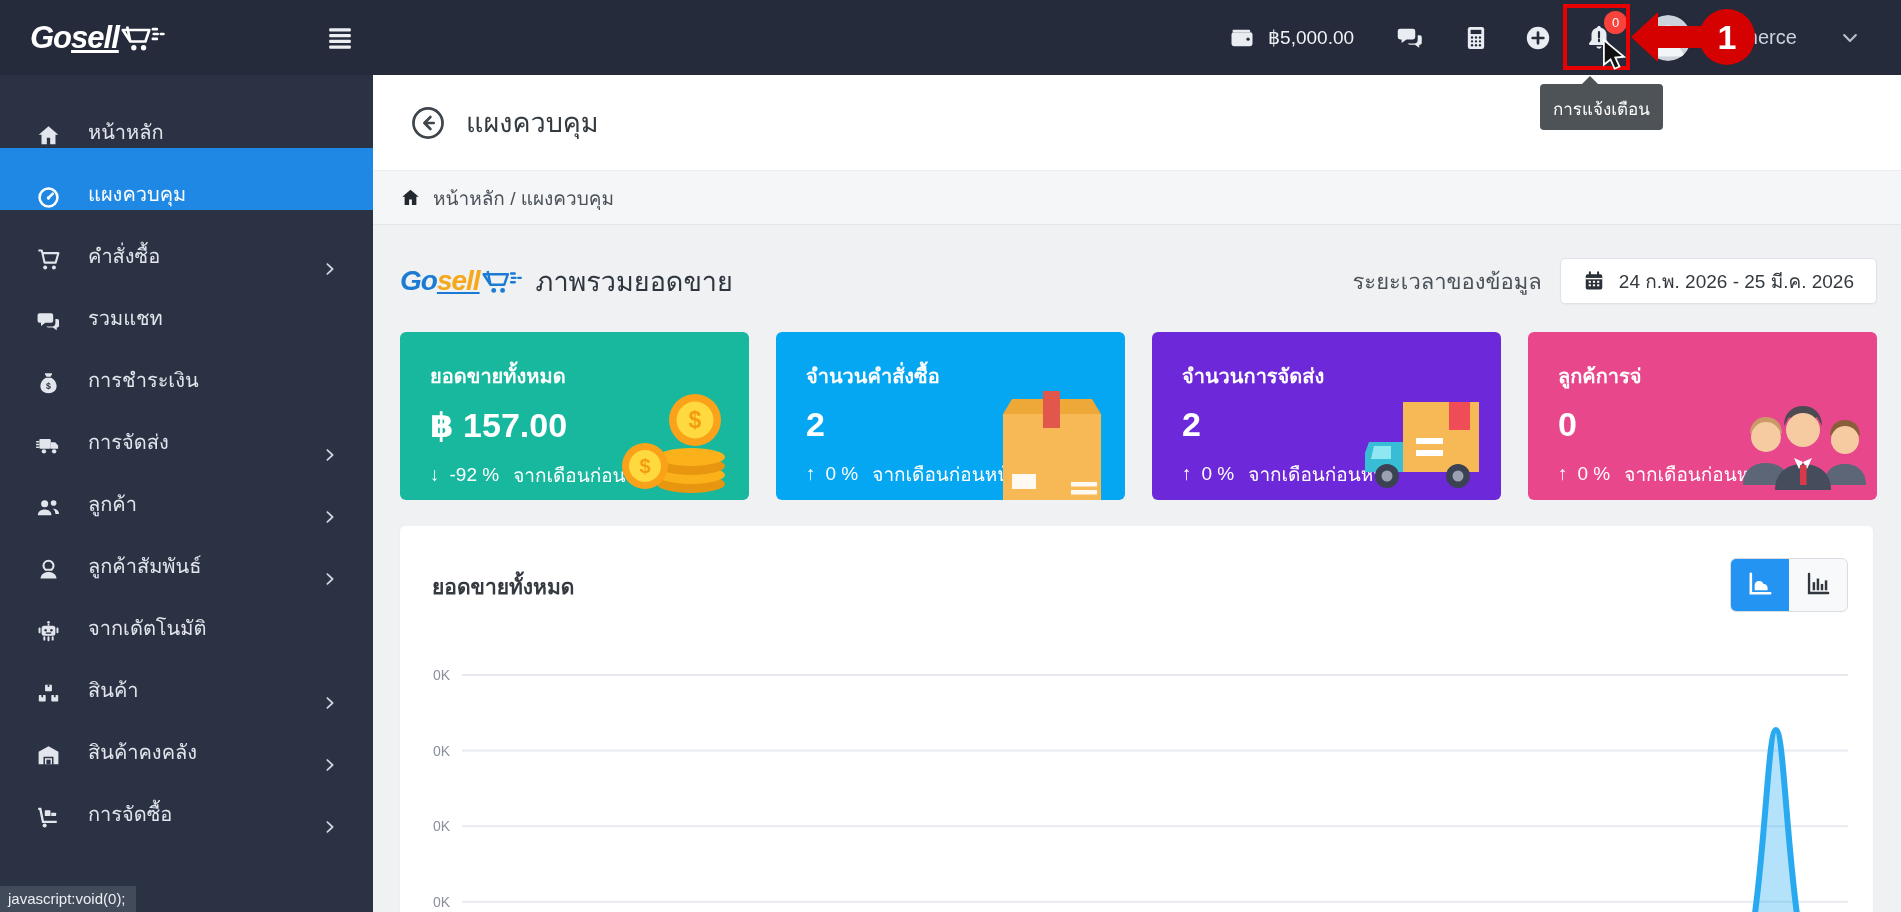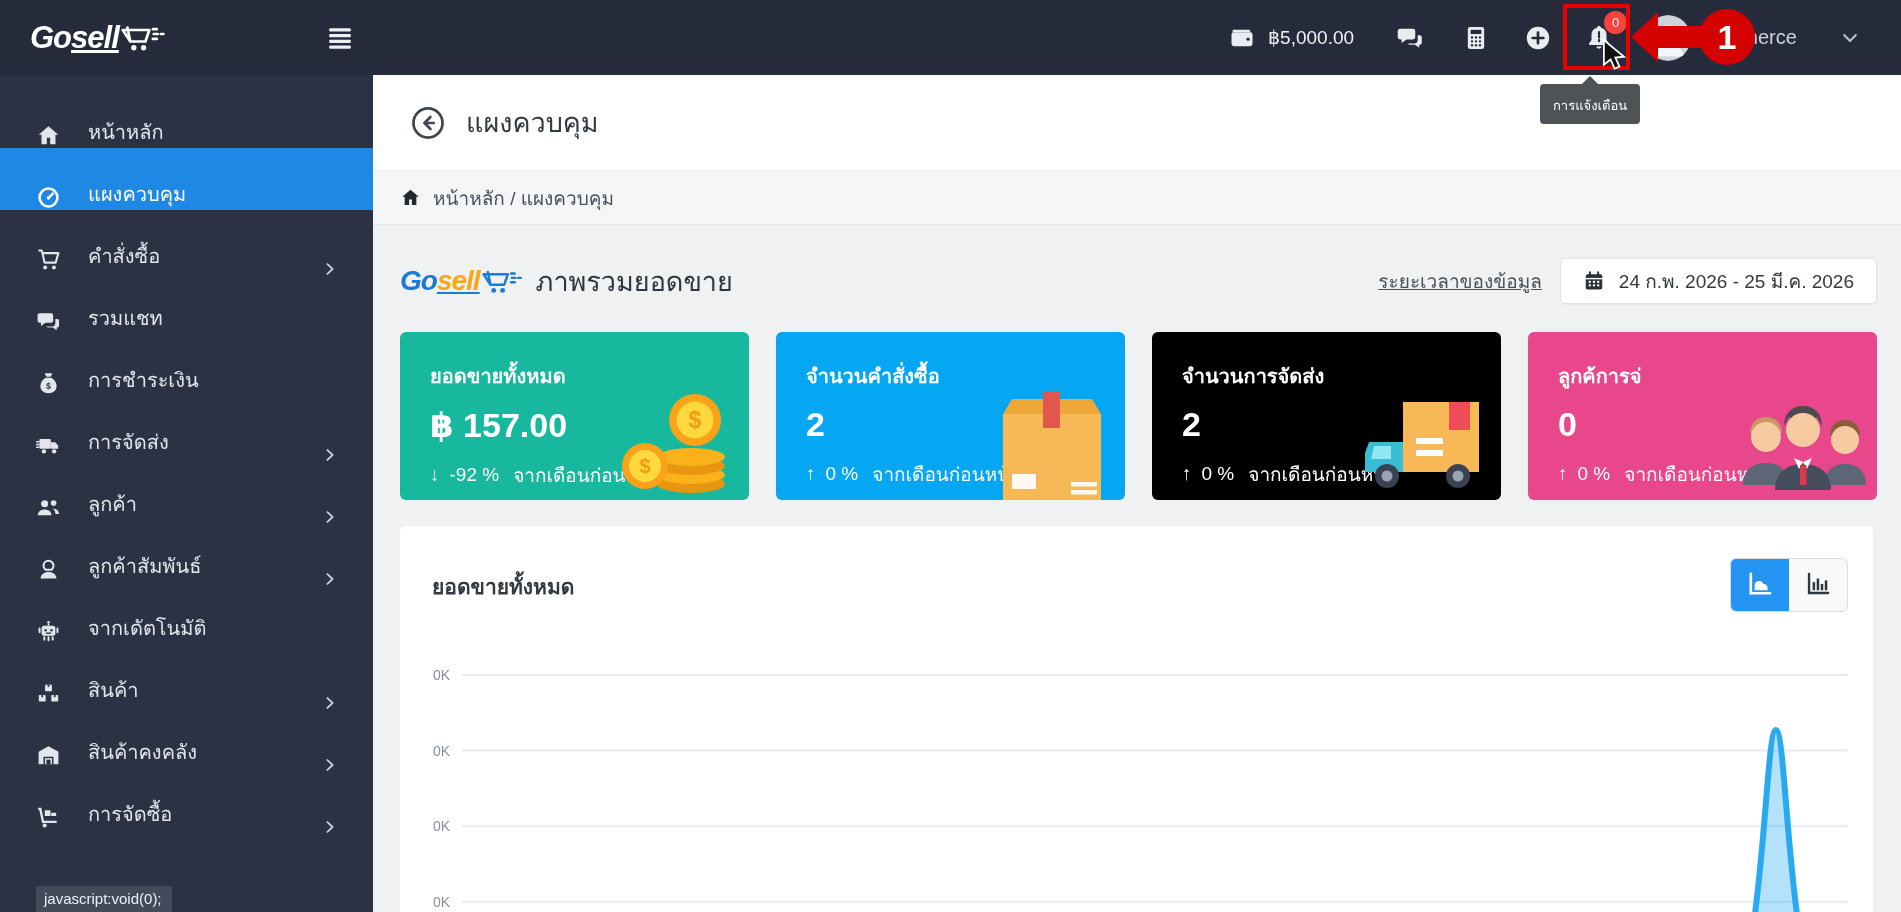--- a/index.html
+++ b/index.html
@@ -37,42 +37,42 @@
   .sidebar { position:absolute; top:75px; left:0; width:373px; bottom:0;
              background:#2b3243; z-index:10; }
   #sidebar-menu { padding-top:11px; }
   .side-item { height:62px; display:flex; align-items:flex-end; padding:0 36px;
                color:#e2e6ec; font-size:20px; cursor:pointer; }
   .side-item.active { background:#1f88e5; color:#ffffff; }
   .s-icon { width:25px; height:25px; margin-right:27px; flex:0 0 auto; }
   .s-label { white-space:nowrap; }
   .chev { width:14px; height:14px; margin-left:auto; color:#ced4dc; }
   .status-bar { position:absolute; left:0; bottom:0; z-index:40; background:#414b59;
-                color:#eceff2; font-size:15px; padding:4px 10px 5px 8px;margin-left:36px; }
+                color:#eceff2; font-size:15px; padding:4px 10px 5px 8px; }
 
   
   .main { position:absolute; top:75px; left:373px; right:0; bottom:0; }
   .page-header { height:95px; background:#ffffff; display:flex; align-items:center;
                  padding-left:37px; }
   .back-btn { width:36px; height:36px; color:#40464d; cursor:pointer; }
   .page-title { font-size:27px; font-weight:500; color:#32393f; margin-left:20px; }
   .breadcrumb { height:55px; background:#f5f6f8; border-top:1px solid #e9ebee;
                 border-bottom:1px solid #e4e7ea; display:flex; align-items:center;
                 padding-left:27px; font-size:19px; color:#4a5158; gap:12px; }
   .bc-home { width:21px; height:21px; color:#23282e; cursor:pointer; }
 
   .overview-row { display:flex; align-items:center; margin:30px 24px 0 27px; height:52px; }
   .brand-color { margin-left:0; }
   .b-go2,.b-sell2 { font-style:italic; font-weight:bold; font-size:28px; letter-spacing:-1px; }
   .b-go2 { color:#1a7ad4; }
   .b-sell2 { color:#f6a81c; text-decoration:underline; text-decoration-color:#1a7ad4; }
   .b-cart2 { width:42px; height:33px; color:#1a7ad4; margin-left:2px; align-self:center; }
   .overview-title { font-size:27px; font-weight:500; color:#2f3640; margin-left:12px; }
   .date-area { margin-left:auto; display:flex; align-items:center; gap:18px; }
-  .date-label { font-size:19px; color:#4a5158;text-decoration:underline; }
+  .date-label { font-size:22px; color:#4a5158; }
   .date-box { height:46px; background:#ffffff; border:1px solid #dfe3e7; border-radius:5px;
               display:flex; align-items:center; gap:14px; padding:0 22px; font-size:19px;
               color:#343a40; cursor:pointer; box-shadow:0 1px 2px rgba(0,0,0,.04); }
   .cal-icon { width:22px; height:22px; color:#2b3138; }
 
   
   .cards-row { display:flex; gap:27px; margin:25px 24px 0 27px; }
   .card { flex:1; height:168px; border-radius:6px; color:#ffffff; position:relative;
           overflow:hidden; padding:28px 0 0 30px; }
   .c-title { font-size:20px; font-weight:600; }
@@ -101,21 +101,21 @@
   .ann { position:absolute; z-index:100; }
   .ann-box { left:1563px; top:4px; width:67px; height:66px; border:4px solid #e90000; }
   .ann-head { left:1631px; top:12px; width:0; height:0;
               border-top:25px solid transparent; border-bottom:25px solid transparent;
               border-right:27px solid #d50000; }
   .ann-shaft { left:1656px; top:26px; width:50px; height:22px; background:#d50000; }
   .ann-step { left:1699px; top:9px; width:56px; height:56px; border-radius:50%;
               background:#d50000; color:#ffffff; font-size:34px; font-weight:bold;
               display:flex; align-items:center; justify-content:center; }
   .ann-cursor { left:1601px; top:37px; width:26px; height:38px; }
-  .tooltip { left:1540px; top:84px; background:#4e5357; color:#ffffff; font-size:13px;
+  .tooltip { left:1540px; top:84px; background:#4e5357; color:#ffffff; font-size:17px;
              padding:11px 13px 8px; border-radius:4px; white-space:nowrap; }
   .tooltip::before { content:""; position:absolute; top:-8px; left:42px; width:0; height:0;
                      border-left:8px solid transparent; border-right:8px solid transparent;
                      border-bottom:8px solid #4e5357; }
 </style>
 </head>
 <body>
 
 <div class="navbar">
   <div class="nav-left">
@@ -410,21 +410,21 @@
         </div>
         <div class="c-illus"><svg viewBox="0 0 130 118" width="100%" height="100%" fill="currentColor" xmlns="http://www.w3.org/2000/svg">
             <rect x="18" y="32" width="98" height="86" fill="#f7b955"></rect>
             <path d="M18 32l9-15h80l9 15z" fill="#eda838"></path>
             <rect x="58" y="9" width="17" height="37" fill="#e2574c"></rect>
             <rect x="27" y="92" width="24" height="15" fill="#fff" opacity=".92"></rect>
             <rect x="86" y="100" width="26" height="4.5" fill="#fff" opacity=".92"></rect>
             <rect x="86" y="108" width="26" height="4.5" fill="#fff" opacity=".92"></rect>
           </svg></div>
       </div>
-      <div class="card" style="background: #000000;">
+      <div class="card" style="background: #6d28d9;">
         <div class="c-title">จำนวนการจัดส่ง</div>
         <div class="c-value">2</div>
         <div class="c-trend">
           <span>↑</span>
           <span>0 %</span>
           <span class="c-sub">จากเดือนก่อนหน้า</span>
         </div>
         <div class="c-illus"><svg viewBox="0 0 130 118" width="100%" height="100%" fill="currentColor" xmlns="http://www.w3.org/2000/svg">
             <rect x="42" y="20" width="76" height="70" fill="#f7b955"></rect>
             <rect x="88" y="20" width="21" height="28" fill="#ef4c57"></rect>

